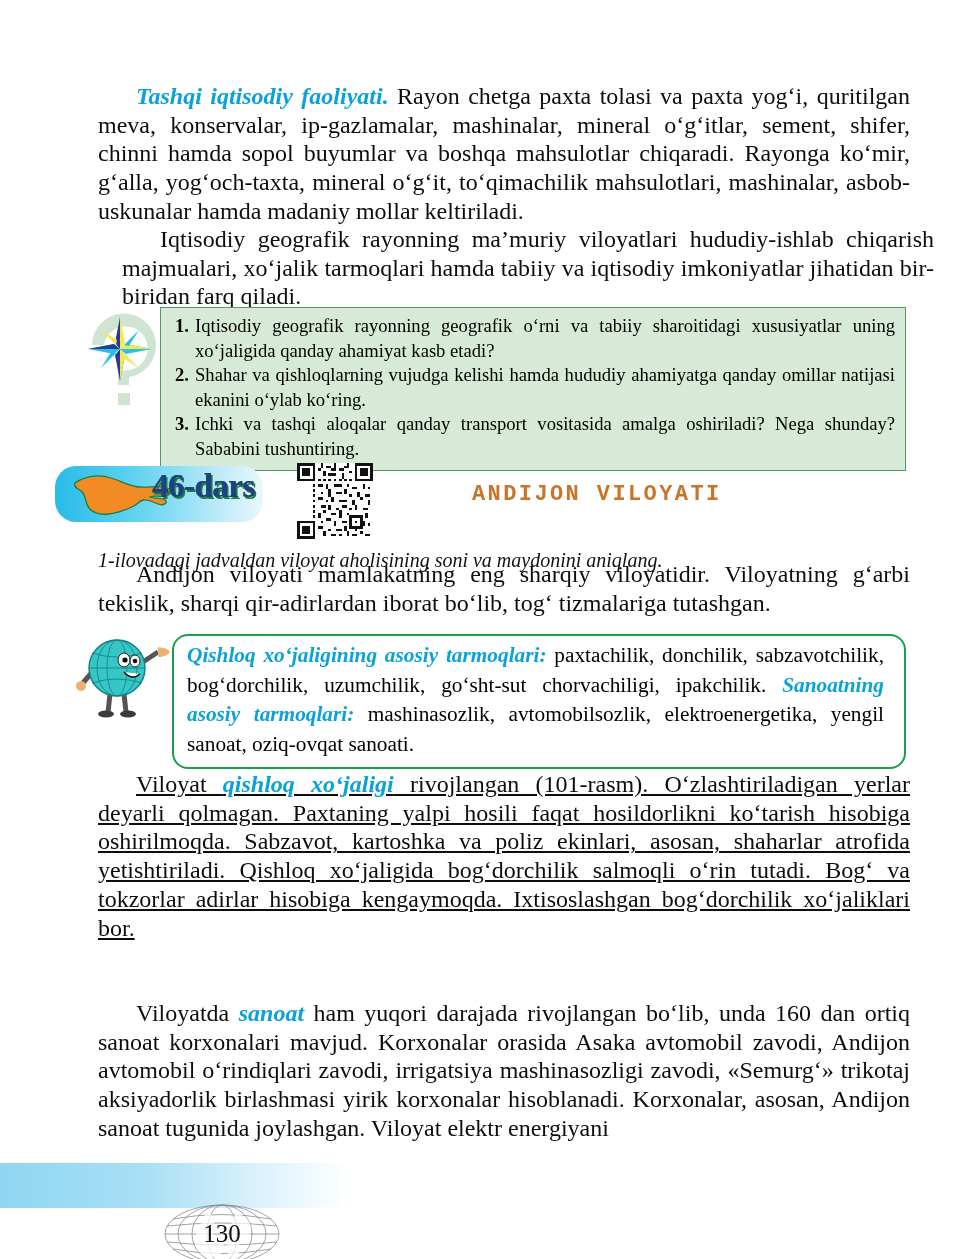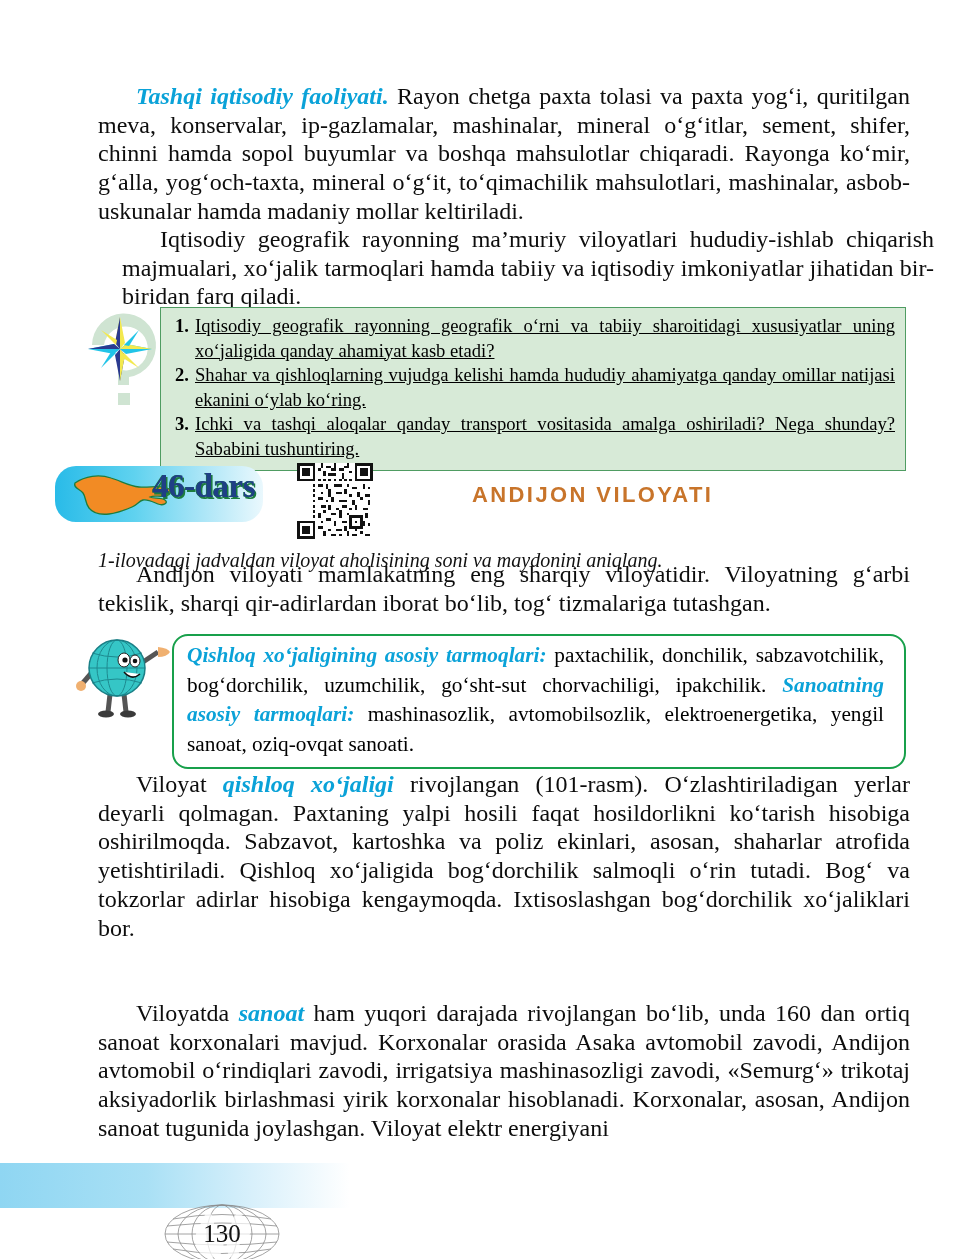--- a/index.html
+++ b/index.html
@@ -62,21 +62,21 @@
     line-height: 24.6px;
     text-align: justify;
   }
   .qnum {
     font-weight: bold;
     min-width: 20px;
     text-align: right;
     margin-right: 6px;
     flex: 0 0 auto;
   }
-  .qtext { flex: 1 1 auto; text-decoration: underline; }
+  .qtext { flex: 1 1 auto; }
 
   
   #compass-question-icon {
     position: absolute;
     left: 74px;
     top: 305px;
     width: 100px;
     height: 105px;
   }
 
@@ -113,21 +113,21 @@
   }
 
   #section-title {
     position: absolute;
     left: 472px;
     top: 482px;
     font-size: 22px;
     font-weight: bold;
     letter-spacing: 2.4px;
     color: #c8742a;
-    font-family: Liberation Sans, sans-serif;
+    font-family: Liberation Mono, monospace;
   }
 
   
   #key-terms-box {
     position: absolute;
     left: 172px;
     top: 634px;
     width: 734px;
     box-sizing: border-box;
     background: #ffffff;
@@ -389,21 +389,21 @@
       <circle cx="53" cy="32" r="2.6" fill="#111"></circle>
       <circle cx="63" cy="33" r="2.3" fill="#111"></circle>
       <path d="M52 44 q8 9 16 2" stroke="#111" stroke-width="1.6" fill="#fff"></path>
     </svg>
   </div>
 
   <div id="key-terms-box">
     <span class="accent">Qishloq xo‘jaligining asosiy tarmoqlari:</span><span> paxtachilik, donchilik, sabzavotchilik, bog‘dorchilik, uzumchilik, go‘sht-sut chorvachiligi, ipakchilik. </span><span class="accent">Sanoatning asosiy tarmoqlari:</span><span> mashinasozlik, avtomobilsozlik, elektroenergetika, yengil sanoat, oziq-ovqat sanoati.</span>
   </div>
 
-  <div class="para" style="left:98px; top:770px; width:812px;">
+  <div class="para" style="left:98px; top:770px; width:812px;text-decoration:underline;">
     <span class="indent"></span><span>Viloyat </span><span class="accent">qishloq xo‘jaligi</span><span> rivojlangan (101-rasm). O‘zlashtiriladigan yerlar deyarli qolmagan. Paxtaning yalpi hosili faqat hosildorlikni ko‘tarish hisobiga oshirilmoqda. Sabzavot, kartoshka va poliz ekinlari, asosan, shaharlar atrofida yetishtiriladi. Qishloq xo‘jaligida bog‘dorchilik salmoqli o‘rin tutadi. Bog‘ va tokzorlar adirlar hisobiga kengaymoqda. Ixtisoslashgan bog‘dorchilik xo‘jaliklari bor.</span>
   </div>
 
 
   <div class="para" style="left:98px; top:999px; width:812px;">
     <span class="indent"></span><span>Viloyatda </span><span class="accent">sanoat</span><span> ham yuqori darajada rivojlangan bo‘lib, unda 160 dan ortiq sanoat korxonalari mavjud. Korxonalar orasida Asaka avtomobil zavodi, Andijon avtomobil o‘rindiqlari zavodi, irrigatsiya mashinasozligi  zavodi, «Semurg‘» trikotaj aksiyadorlik birlashmasi yirik korxonalar hisoblanadi. Korxonalar, asosan, Andijon sanoat tugunida joylashgan. Viloyat elektr energiyani</span>
   </div>
 
   <div id="footer-bar"></div>
 

